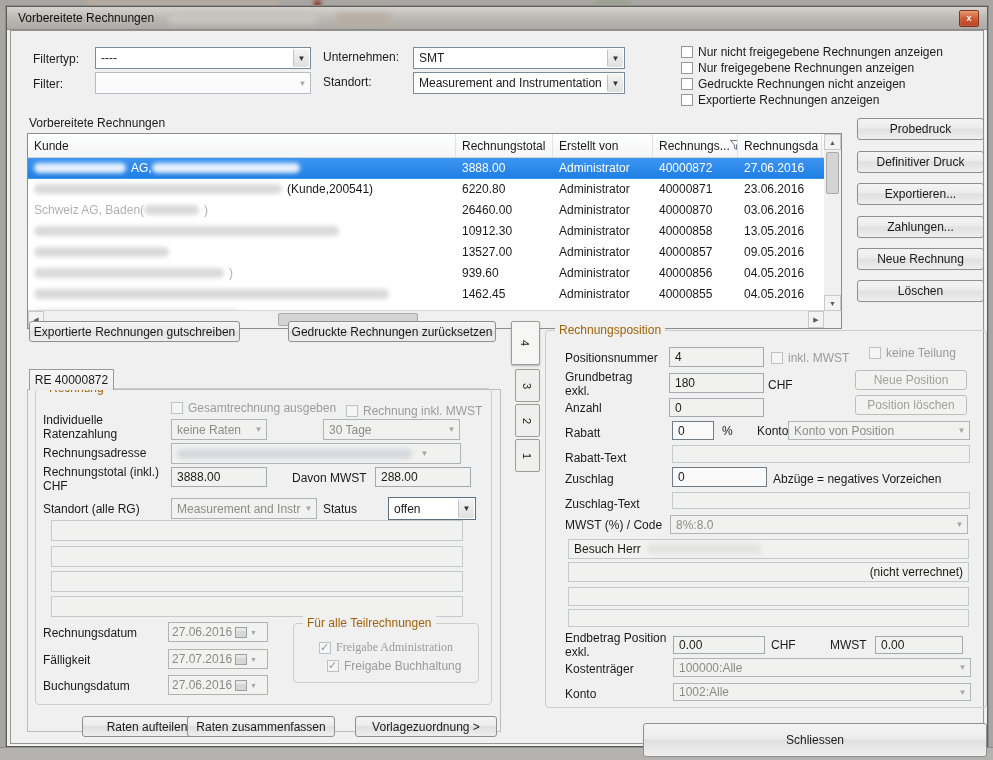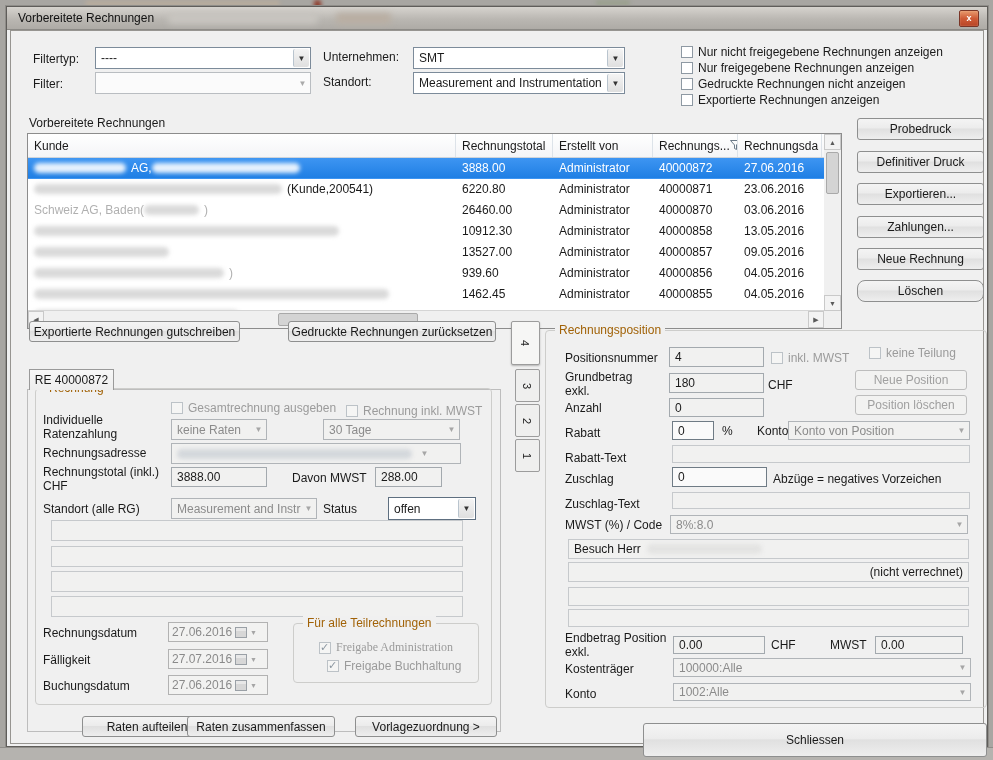--- a/index.html
+++ b/index.html
@@ -243,21 +243,21 @@
       <div class="sthumb" style="left:250px;bottom:2px;width:140px;height:13px;"></div>
       <div class="sbtn" style="right:17px;bottom:0;width:16px;height:17px;">▶</div>
       <div class="abs" style="right:0;bottom:0;width:17px;height:17px;background:#f0f0f0;"></div>
     </div>
 
     <div class="btn" style="left:846px;top:87px;width:127px;height:22px;">Probedruck</div>
     <div class="btn" style="left:846px;top:120px;width:127px;height:22px;">Definitiver Druck</div>
     <div class="btn" style="left:846px;top:152px;width:127px;height:22px;">Exportieren...</div>
     <div class="btn" style="left:846px;top:185px;width:127px;height:22px;">Zahlungen...</div>
     <div class="btn" style="left:846px;top:217px;width:127px;height:22px;">Neue Rechnung</div>
-    <div class="btn" style="left:846px;top:249px;width:127px;height:22px;border-radius:8px;">Löschen</div>
+    <div class="btn" style="left:846px;top:249px;width:127px;height:22px;">Löschen</div>
 
     <div class="btn" style="left:18px;top:290px;width:211px;height:21px;">Exportierte Rechnungen gutschreiben</div>
     <div class="btn" style="left:277px;top:290px;width:208px;height:21px;">Gedruckte Rechnungen zurücksetzen</div>
 
     <div id="retab" class="abs">
         <span>RE 40000872</span>
       </div>
     <div id="tabpanel" class="abs"></div>
 
     <div class="group" style="left:24px;top:357px;width:457px;height:317px;">
@@ -281,21 +281,21 @@
       <span class="arr">▼</span>
     </div>
     <div class="lbl" style="left:32px;top:415px;">Rechnungsadresse</div>
     <div class="combo disabled" style="left:160px;top:412px;width:290px;height:21px;">
       <span class="redact" style="width:235px;background:#d4d8dc;"></span>
       <span class="arr">▼</span>
     </div>
     <div class="lbl wrap" style="left:32px;top:434px;width:120px;">Rechnungstotal (inkl.) CHF</div>
     <div class="field" style="left:160px;top:436px;width:96px;height:20px;">3888.00</div>
     <div class="lbl" style="left:281px;top:440px;">Davon MWST</div>
-    <div class="field" style="left:364px;top:436px;width:67px;height:20px;">288.00</div>
+    <div class="field" style="left:364px;top:436px;width:96px;height:20px;">288.00</div>
     <div class="lbl" style="left:32px;top:471px;">Standort (alle RG)</div>
     <div class="combo disabled" style="left:160px;top:467px;width:146px;height:21px;">
       <span class="val">Measurement and Instrum</span>
       <span class="arr">▼</span>
     </div>
     <div class="lbl" style="left:312px;top:471px;">Status</div>
     <div class="combo btnarr" style="left:377px;top:466px;width:88px;height:23px;border-color:#5e6f80;">
       <span class="val">offen</span>
       <span class="arr">▼</span>
     </div>

